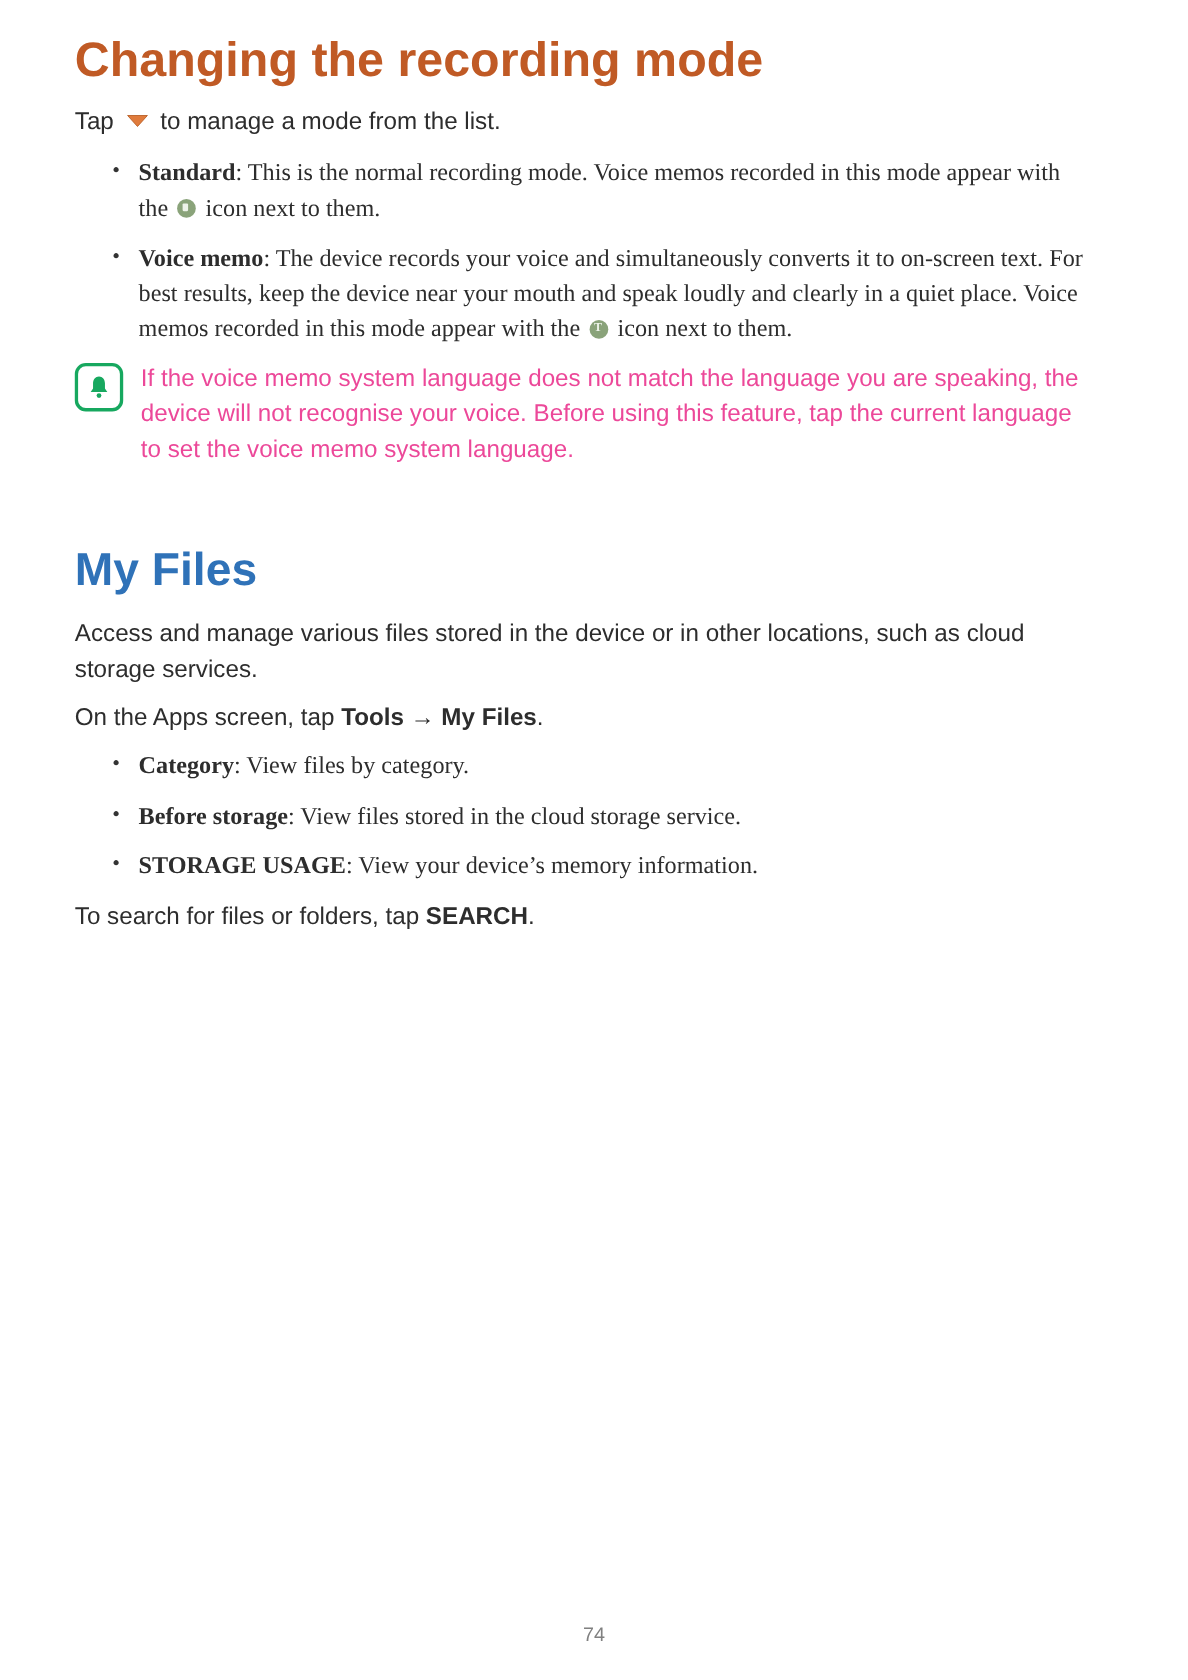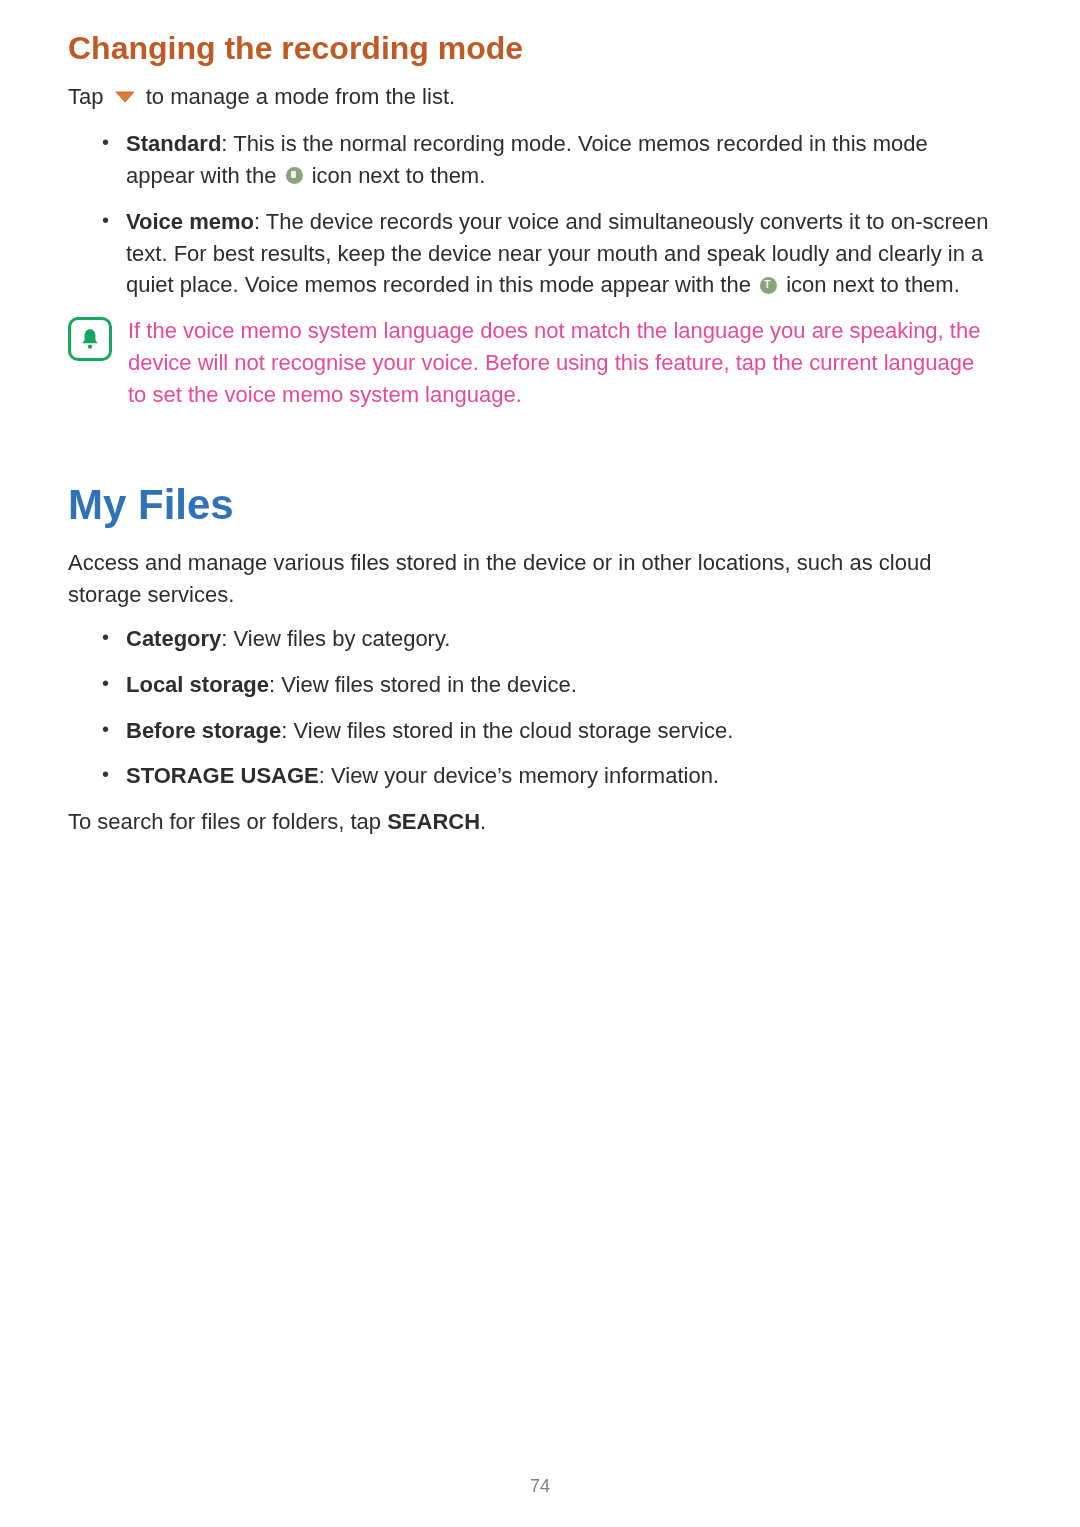--- a/index.html
+++ b/index.html
@@ -30,21 +30,21 @@
     margin-left: -20px;
   }
   .breadcrumb {
     font-size: 21px;
     color: #8a8a8a;
     letter-spacing: 0.2px;
   }
 
   h2.section-title {
     color: #c05a25;
-    font-size: 32px;
+    font-size: 44px;
     font-weight: 600;
     margin: 0 0 14px 0;
   }
   h1.chapter-title {
     color: #2f72b8;
     font-size: 42px;
     font-weight: 700;
     margin: 70px 0 18px 0;
   }
 
@@ -61,20 +61,21 @@
     padding: 0;
     margin: 8px 0 0 30px;
   }
   ul.bullets > li {
     position: relative;
     padding-left: 28px;
     font-size: 22px;
     line-height: 1.45;
     margin: 6px 0 14px 0;
     color: #2d2d2d;
+    font-family: Liberation Serif, serif;
   }
   ul.bullets > li::before {
     content: "•";
     position: absolute;
     left: 4px;
     top: 0;
     font-size: 20px;
     color: #333;
   }
 
@@ -190,27 +191,27 @@
         </svg>
       </div>
     </div>
     <div class="note-text">If the voice memo system language does not match the language you are speaking, the device will not recognise your voice. Before using this feature, tap the current language to set the voice memo system language.</div>
   </div>
 
   <h1 class="chapter-title">My Files</h1>
 
   <p class="body">Access and manage various files stored in the device or in other locations, such as cloud storage services.</p>
 
+  <p class="body">
+    <span>On the Apps screen, tap </span><span class="b">Tools</span><span class="arrow-sep">→</span><span class="b">My Files</span><span>.</span>
+  </p>
 
   <ul class="bullets">
     <li>
       <span class="b">Category</span><span>: View files by category.</span>
-    </li>
-    <li>
-      <span class="b">Local storage</span><span>: View files stored in the device.</span>
     </li>
     <li>
       <span class="b">Before storage</span><span>: View files stored in the cloud storage service.</span>
     </li>
     <li>
       <span class="b">STORAGE USAGE</span><span>: View your device’s memory information.</span>
     </li>
   </ul>
 
   <p class="body">

